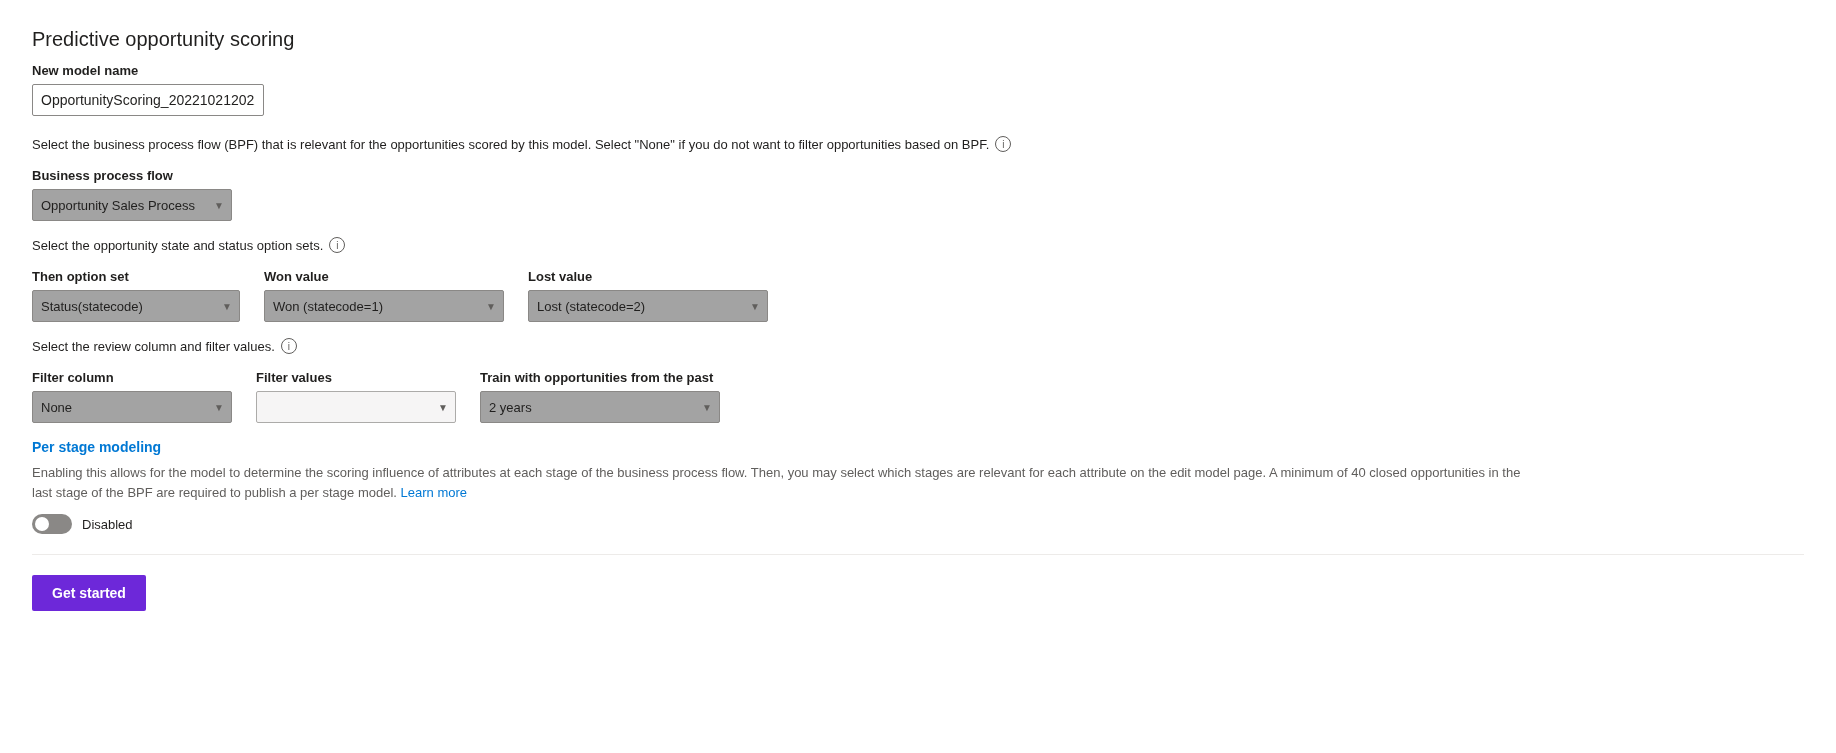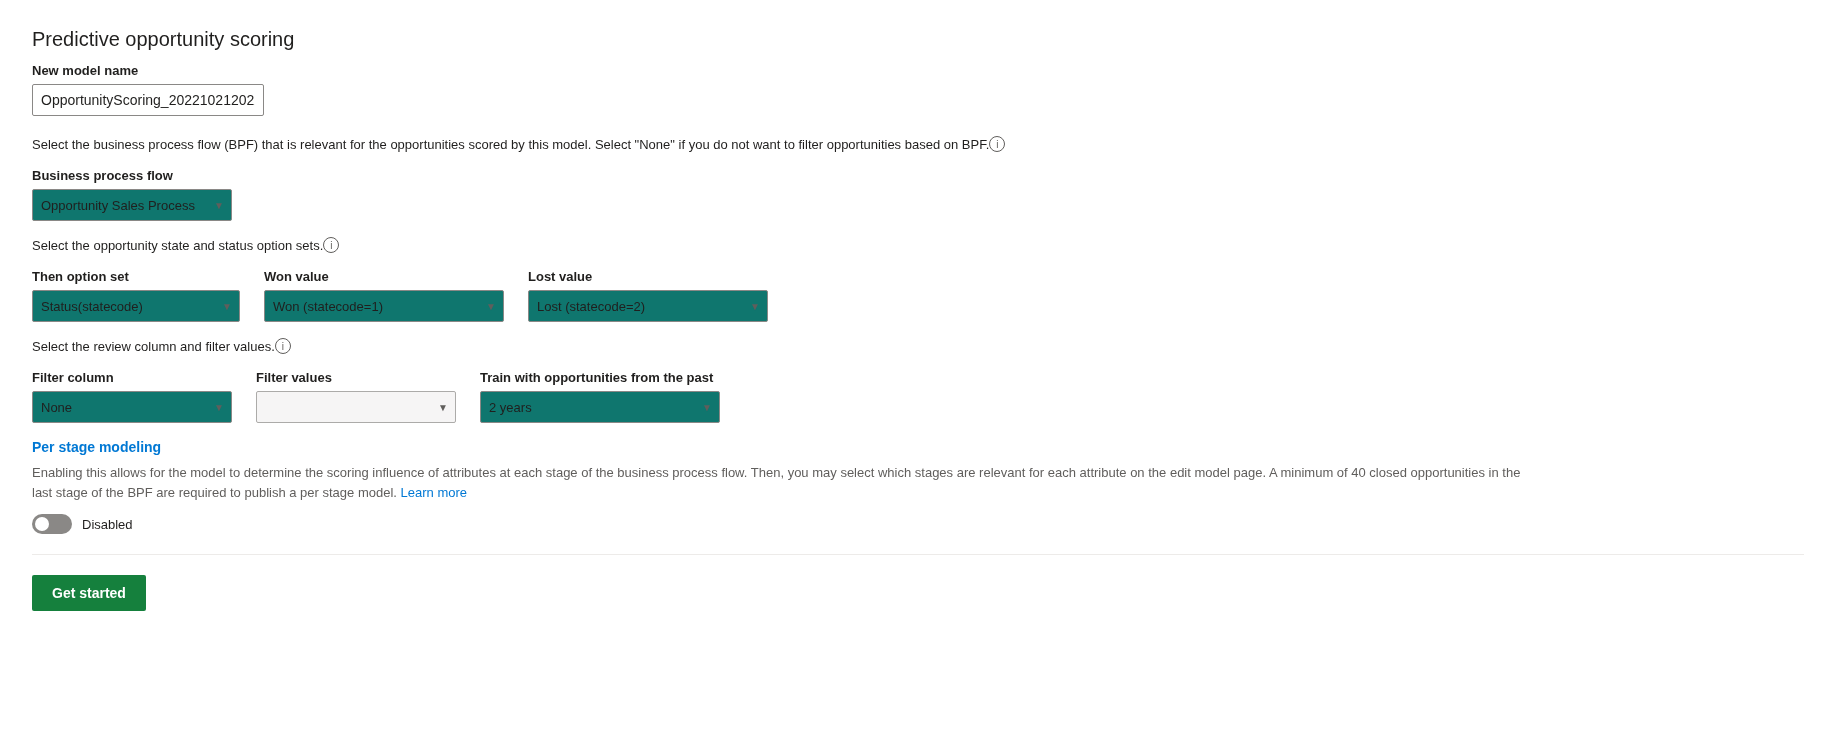--- a/index.html
+++ b/index.html
@@ -62,20 +62,21 @@
       height: 32px;
       outline: none;
     }
 
     .section-instruction {
       font-size: 13px;
       color: #201f1e;
       margin-bottom: 16px;
       display: flex;
       align-items: center;
+      gap: 6px;
     }
 
     .info-icon {
       width: 16px;
       height: 16px;
       border: 1px solid #605e5c;
       border-radius: 50%;
       display: inline-flex;
       align-items: center;
       justify-content: center;
@@ -91,21 +92,21 @@
     }
 
     .dropdown-select {
       appearance: none;
       -webkit-appearance: none;
       border: 1px solid #8a8886;
       border-radius: 2px;
       padding: 5px 30px 5px 8px;
       font-size: 13px;
       color: #201f1e;
-      background: #0f766e;
+      background: #a3a3a3;
       cursor: pointer;
       height: 32px;
       outline: none;
     }
 
     .dropdown-select:disabled {
       background: #f3f2f1;
       color: #a19f9d;
       cursor: not-allowed;
     }
@@ -215,21 +216,21 @@
       border-radius: 50%;
       transition: left 0.2s;
     }
 
     .toggle-label {
       font-size: 13px;
       color: #201f1e;
     }
 
     .get-started-btn {
-      background: #15803d;
+      background: #6d28d9;
       color: #ffffff;
       border: none;
       border-radius: 2px;
       padding: 8px 20px;
       font-size: 14px;
       font-weight: 600;
       cursor: pointer;
       height: 36px;
     }
 

